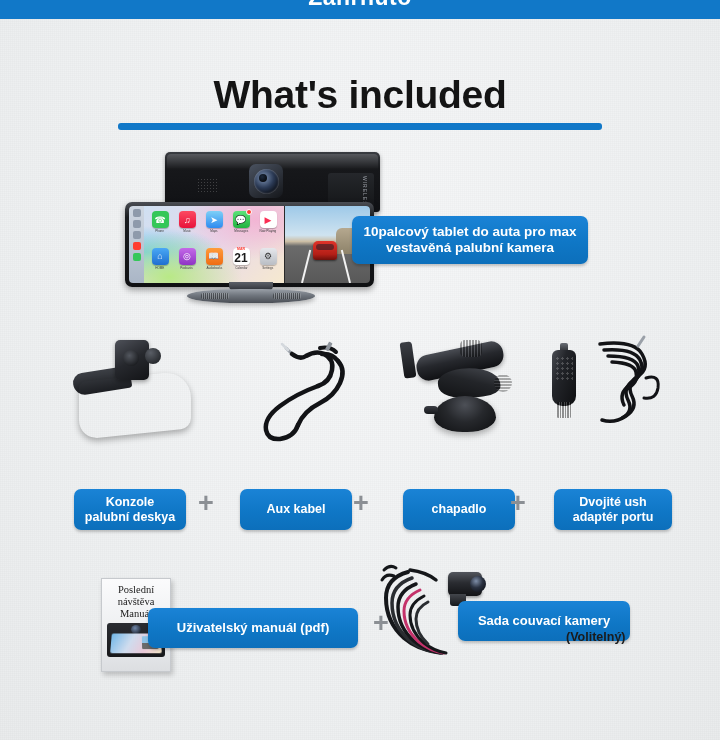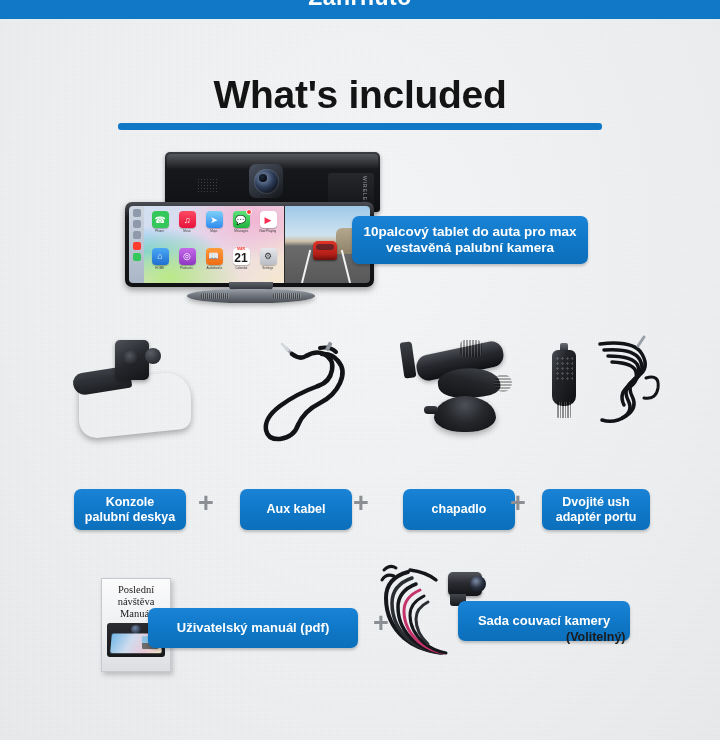--- a/index.html
+++ b/index.html
@@ -757,21 +757,21 @@
         <g fill="none" stroke="#121316" stroke-width="3.5" stroke-linecap="round">
           <path d="M62 14 q34 -4 42 10 q8 14 -4 22 q-12 8 -6 20 q6 12 -6 20 q-12 8 -24 4"></path>
           <path d="M66 20 q30 -2 36 10 q6 12 -6 20 q-12 8 -6 20 q6 12 -6 18"></path>
           <path d="M70 26 q26 0 30 10 q4 11 -8 19 q-12 8 -6 20"></path>
           <path d="M74 32 q22 1 24 10 q3 10 -9 17"></path>
           <path d="M100 16 l6 -9" stroke="#9aa0a8" stroke-width="3"></path>
           <path d="M108 48 q14 -4 12 10 q-2 12 -14 10" stroke-width="3"></path>
         </g>
       </svg>
     </div>
-    <div class="badge acc-badge" style="left:4px; width:108px">
+    <div class="badge acc-badge" style="left:16px; width:118px">
       <span>
         <span>Dvojité ush</span><br>
         <span>adaptér portu</span>
       </span>
     </div>
   </div>
 
 </div>
 
 <div class="booklet">

